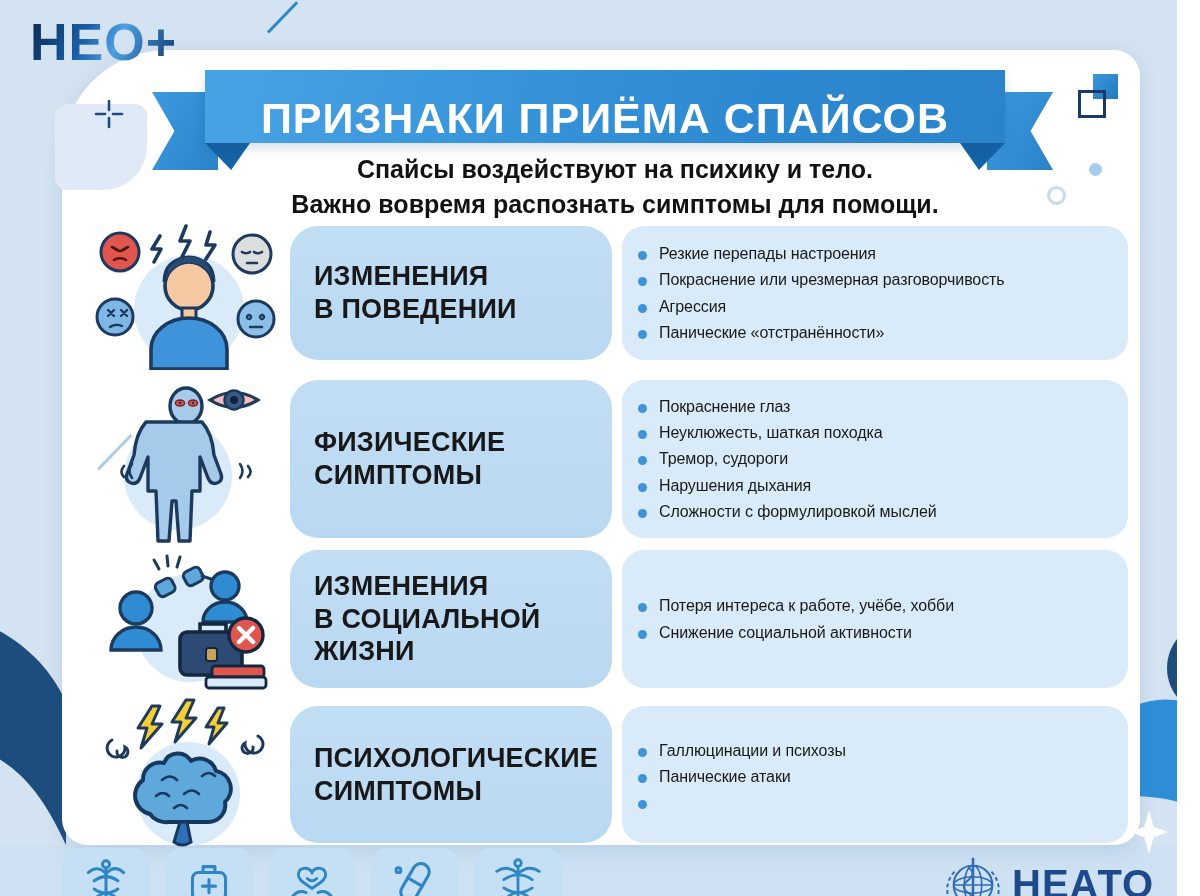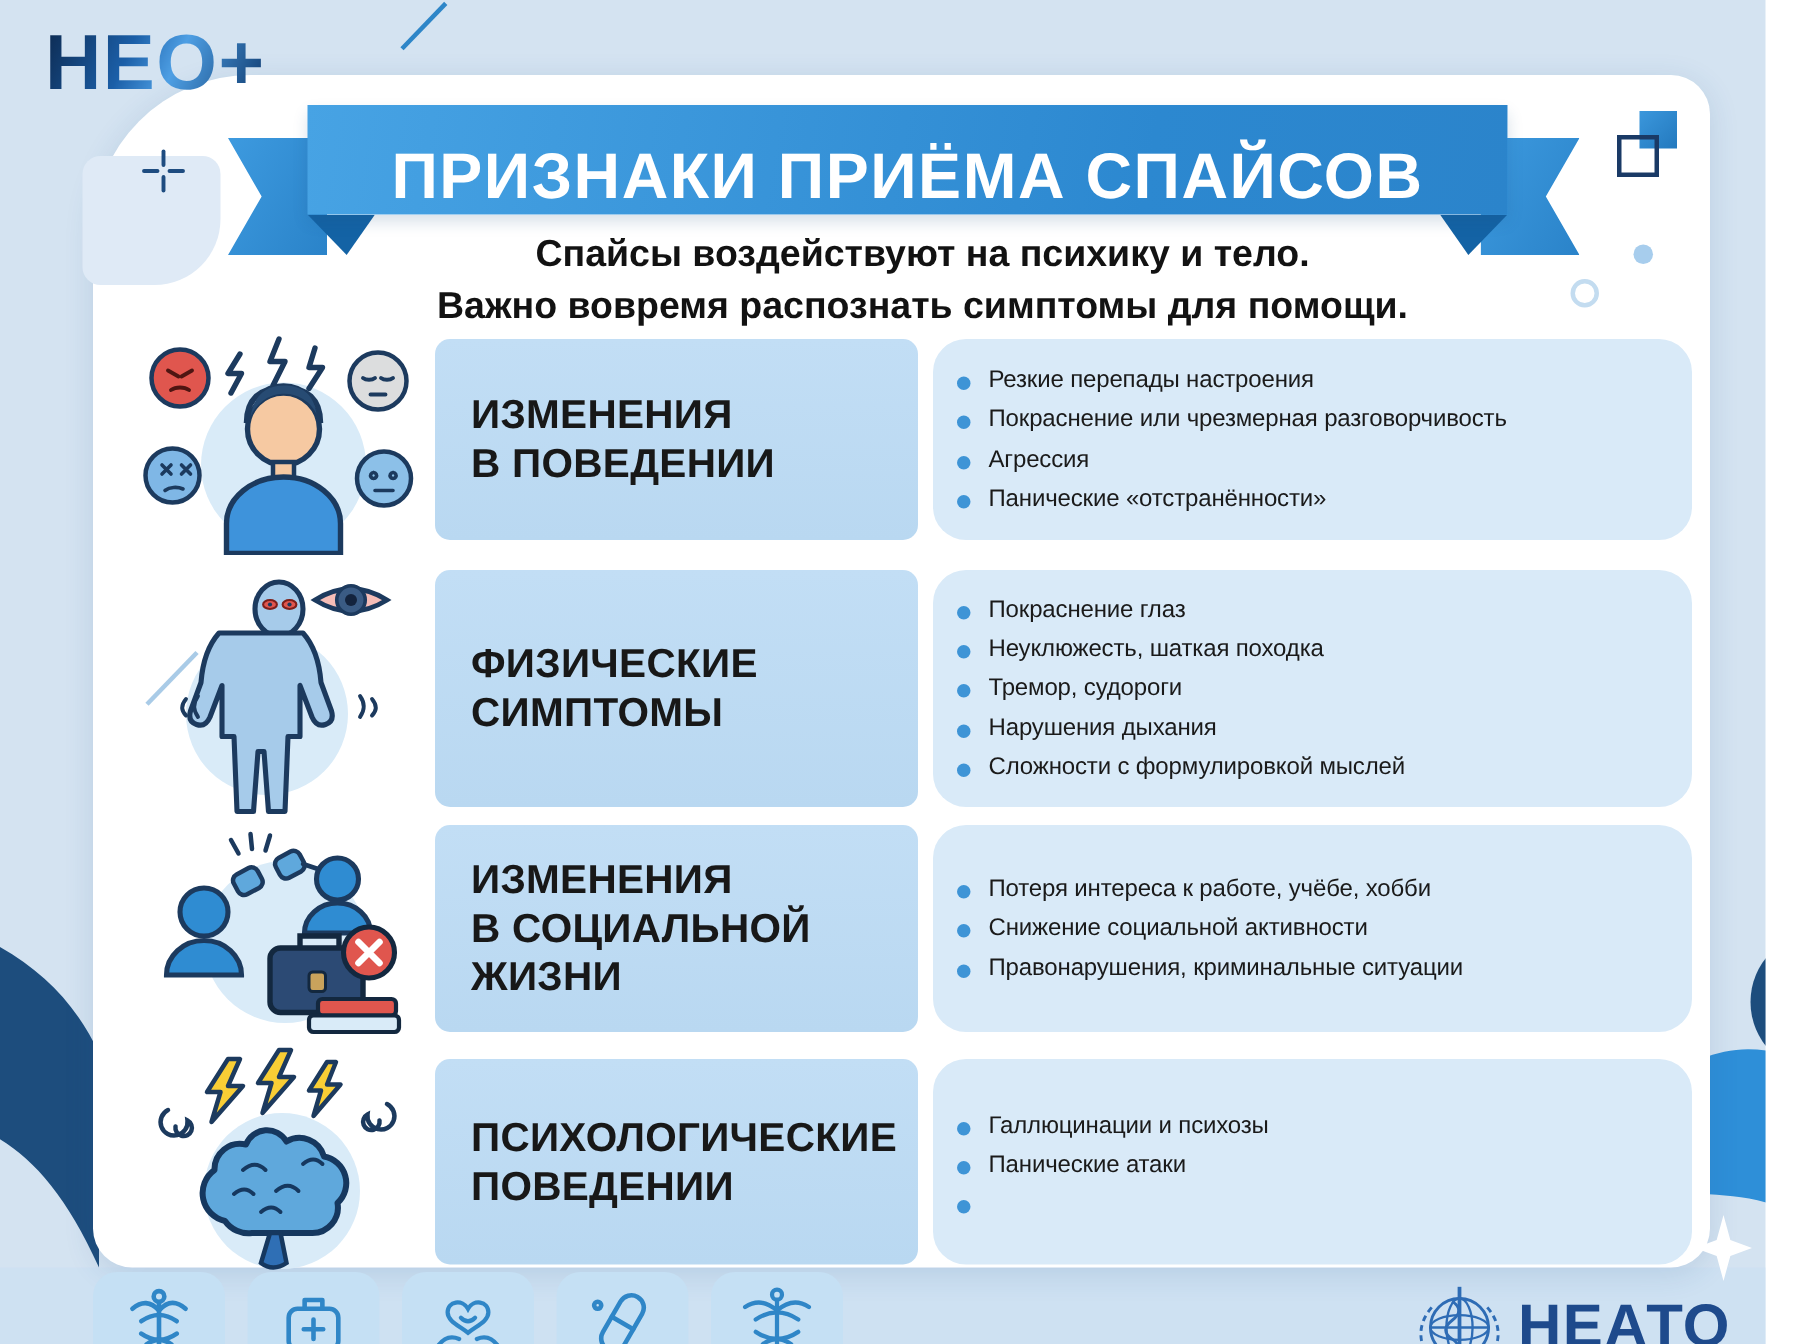--- a/index.html
+++ b/index.html
@@ -59,21 +59,21 @@
   .intro{position:absolute;left:215px;top:152px;width:800px;text-align:center;z-index:5;
     font-size:25px;font-weight:600;color:#121212;line-height:35px;}
 
   
   .section{position:absolute;left:0;width:1200px;z-index:5;}
   .s0{top:226px;height:134px;}
   .s1{top:380px;height:158px;}
   .s2{top:550px;height:138px;}
   .s3{top:706px;height:137px;}
   .hdr-box{position:absolute;left:290px;top:0;width:322px;height:100%;
-    background:linear-gradient(180deg,#C2DEF5,#B9D8F1);border-radius:10px;
+    background:linear-gradient(180deg,#C2DEF5,#B9D8F1);border-radius:28px;
     display:flex;align-items:center;}
   .sec-title{padding-left:24px;font-size:27px;font-weight:bold;color:#181818;
     line-height:1.22;white-space:pre-line;letter-spacing:.2px;}
   .list-box{position:absolute;left:622px;top:0;width:506px;height:100%;
     background:#D9EAF8;border-radius:22px;
     display:flex;flex-direction:column;justify-content:center;
     padding:0;box-sizing:border-box;}
   ul.sym-list{list-style:none;margin:0;padding:6px 10px 6px 16px;display:flex;
     flex-direction:column;gap:5px;}
   ul.sym-list li{display:flex;align-items:flex-start;gap:12px;
@@ -271,24 +271,20 @@
     <div class="list-box">
       <ul class="sym-list">
           <li>
             <span class="dot"></span>
             <span>Потеря интереса к работе, учёбе, хобби</span>
           </li>
           <li>
             <span class="dot"></span>
             <span>Снижение социальной активности</span>
           </li>
-          <li>
-            <span class="dot"></span>
-            <span>Правонарушения, криминальные ситуации</span>
-          </li>
         </ul>
     </div>
   </div>
 
   <div class="section s3">
     <svg class="sec-icon ic3" width="192" height="152" viewBox="0 0 192 152">
       <circle cx="98" cy="96" r="52" fill="#D9EBF8"></circle>
       <g fill="#F9CE35" stroke="#1C3A5E" stroke-width="3" stroke-linejoin="round">
         <path d="M62 8 L48 30 h9 L51 50 L72 26 h-10 L70 8 Z"></path>
         <path d="M96 2 L82 24 h9 L85 44 L106 20 h-10 L104 2 Z"></path>
@@ -303,21 +299,21 @@
         <path d="M72 82 q8 -7 15 0"></path>
           <path d="M94 96 q8 -7 15 0"></path>
           <path d="M66 98 q7 -6 13 0"></path>
         <path d="M112 78 q7 -6 13 0"></path>
           <path d="M84 110 q7 -6 13 0"></path>
       </g>
       <path d="M90 124 l-6 20 q8 6 17 0 l-4 -20 Z" fill="#2F6FB5" stroke="#16385F" stroke-width="3"></path>
     </svg>
     <div class="hdr-box">
       <div class="sec-title">ПСИХОЛОГИЧЕСКИЕ
-ПОВЕДЕНИИ</div>
+СИМПТОМЫ</div>
     </div>
     <div class="list-box">
       <ul class="sym-list">
           <li>
             <span class="dot"></span>
             <span>Галлюцинации и психозы</span>
           </li>
           <li>
             <span class="dot"></span>
             <span>Панические атаки</span>

